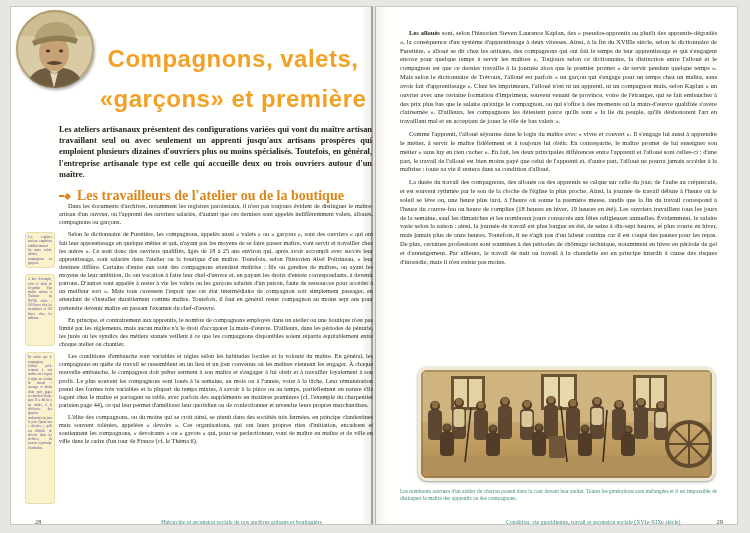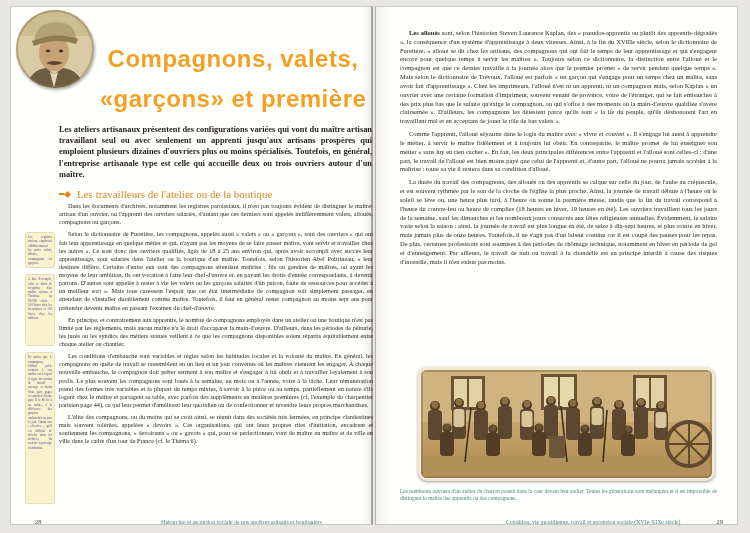--- a/index.html
+++ b/index.html
@@ -34,21 +34,21 @@
     font-size:24px;line-height:40px;text-align:center;
     color:#f3a125;letter-spacing:.5px;
   }
   .intro{
     position:absolute;left:48px;top:117px;width:313px;
     font-weight:bold;font-size:8.4px;line-height:1.33;text-align:justify;
     color:#241e18;
   }
   .section-heading{
     position:absolute;left:48px;top:181px;width:313px;
-    font-weight:normal;font-size:11px;color:#dd861b;
+    font-weight:bold;font-size:14px;color:#dd861b;
     display:flex;align-items:center;gap:7px;
   }
   .bullet{display:inline-flex;align-items:center;gap:1px;}
   .bullet .dash{width:5px;height:1.6px;background:#dd861b;}
   .bullet .diamond{width:5px;height:5px;background:#dd861b;transform:rotate(45deg);}
   .body-col{
     position:absolute;left:48px;top:195px;width:314px;
     font-size:6.25px;line-height:1.3;text-align:justify;color:#241e18;
   }
   .body-col p{margin:0 0 4px 0;text-indent:9px;}

